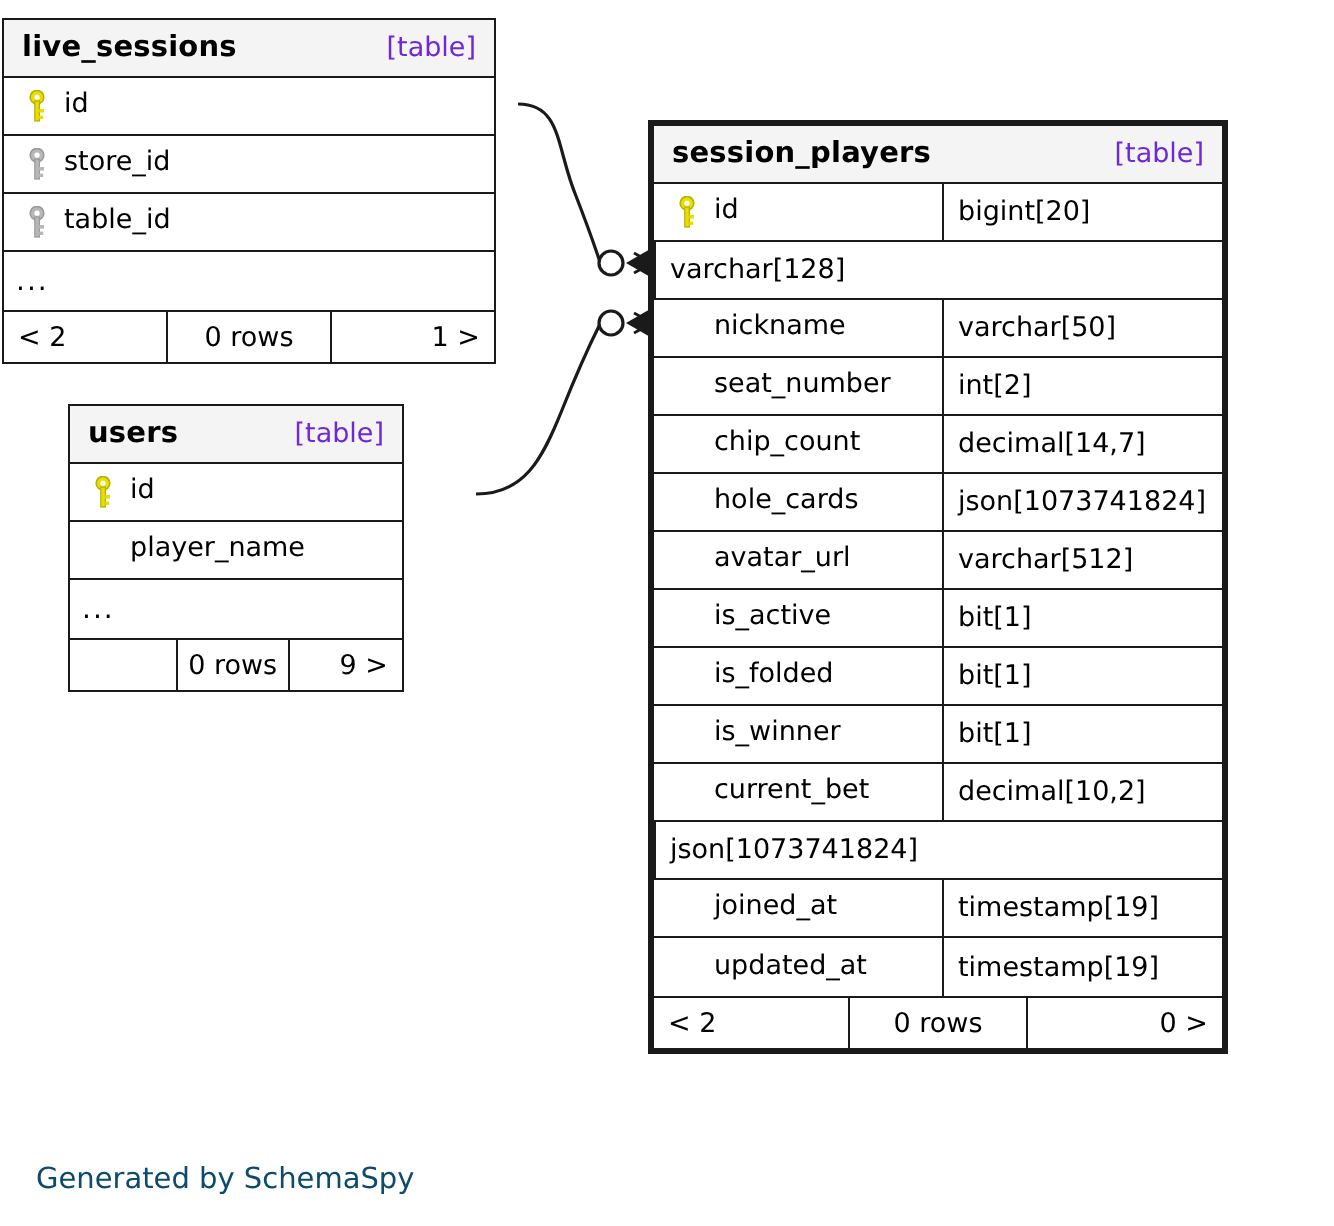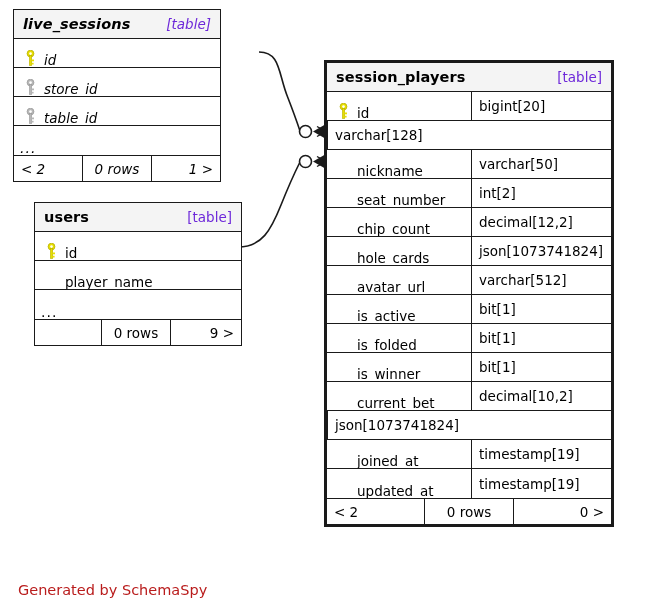--- a/index.html
+++ b/index.html
@@ -73,21 +73,21 @@
     display: flex;
     align-items: stretch;
     height: 29px;
     border-bottom: 1.5px solid #1a1a1a;
   }
   .row:last-child { border-bottom: none; }
 
   .cell-name {
     box-sizing: border-box;
     display: flex;
-    align-items: flex-end;
+    align-items: center;
     padding-left: 8px;
     flex: 1 1 auto;
     min-width: 0;
     font-size: 13.5px;
     white-space: nowrap;
     overflow: hidden;
   }
   .cell-type {
     box-sizing: border-box;
     display: flex;
@@ -136,42 +136,42 @@
     white-space: nowrap;
   }
   .foot-left   { flex: 0 0 33%; justify-content: flex-start; }
   .foot-mid    { flex: 1 1 auto; justify-content: center;
                  border-left: 1.5px solid #1a1a1a;
                  border-right: 1.5px solid #1a1a1a; }
   .foot-right  { flex: 0 0 33%; justify-content: flex-end; }
 
   
   #tbl-live_sessions {
-    left: 13px;  top: 9px;   width: 208px; font-style: italic;
+    left: 1px;  top: 9px;   width: 247px;
   }
   #tbl-users {
-    left: 34px;  top: 202px; width: 208px;
+    left: 34px;  top: 202px; width: 168px;
   }
   #tbl-session_players {
     left: 324px; top: 60px;  width: 290px;
   }
   #tbl-session_players .cell-type { width: 140px; flex: 0 0 140px; text-align: center; }
   #tbl-session_players .foot-left  { flex: 0 0 34%; }
   #tbl-session_players .foot-right { flex: 0 0 34%; }
 
   #tbl-users .foot-left { flex: 0 0 32%; }
   #tbl-users .foot-right { flex: 0 0 34%; }
 
   
   #caption {
     position: absolute;
     left: 18px;
     top: 582px;
     font-size: 14.5px;
-    color: #b91c1c;
+    color: #0c4a6e;
     white-space: nowrap;
   }
 </style>
 </head>
 <body>
 
 <div id="canvas">
 
   <svg id="edges" viewBox="0 0 667 613">
 
@@ -342,21 +342,21 @@
           <span class="col-label">seat_number</span>
         </div>
         <div class="cell-type">int[2]</div>
       </div>
 
       <div class="row">
         <div class="cell-name">
           <span class="keyslot"></span>
           <span class="col-label">chip_count</span>
         </div>
-        <div class="cell-type">decimal[12,2]</div>
+        <div class="cell-type">decimal[14,7]</div>
       </div>
 
       <div class="row">
         <div class="cell-name">
           <span class="keyslot"></span>
           <span class="col-label">hole_cards</span>
         </div>
         <div class="cell-type">json[1073741824]</div>
       </div>
 

